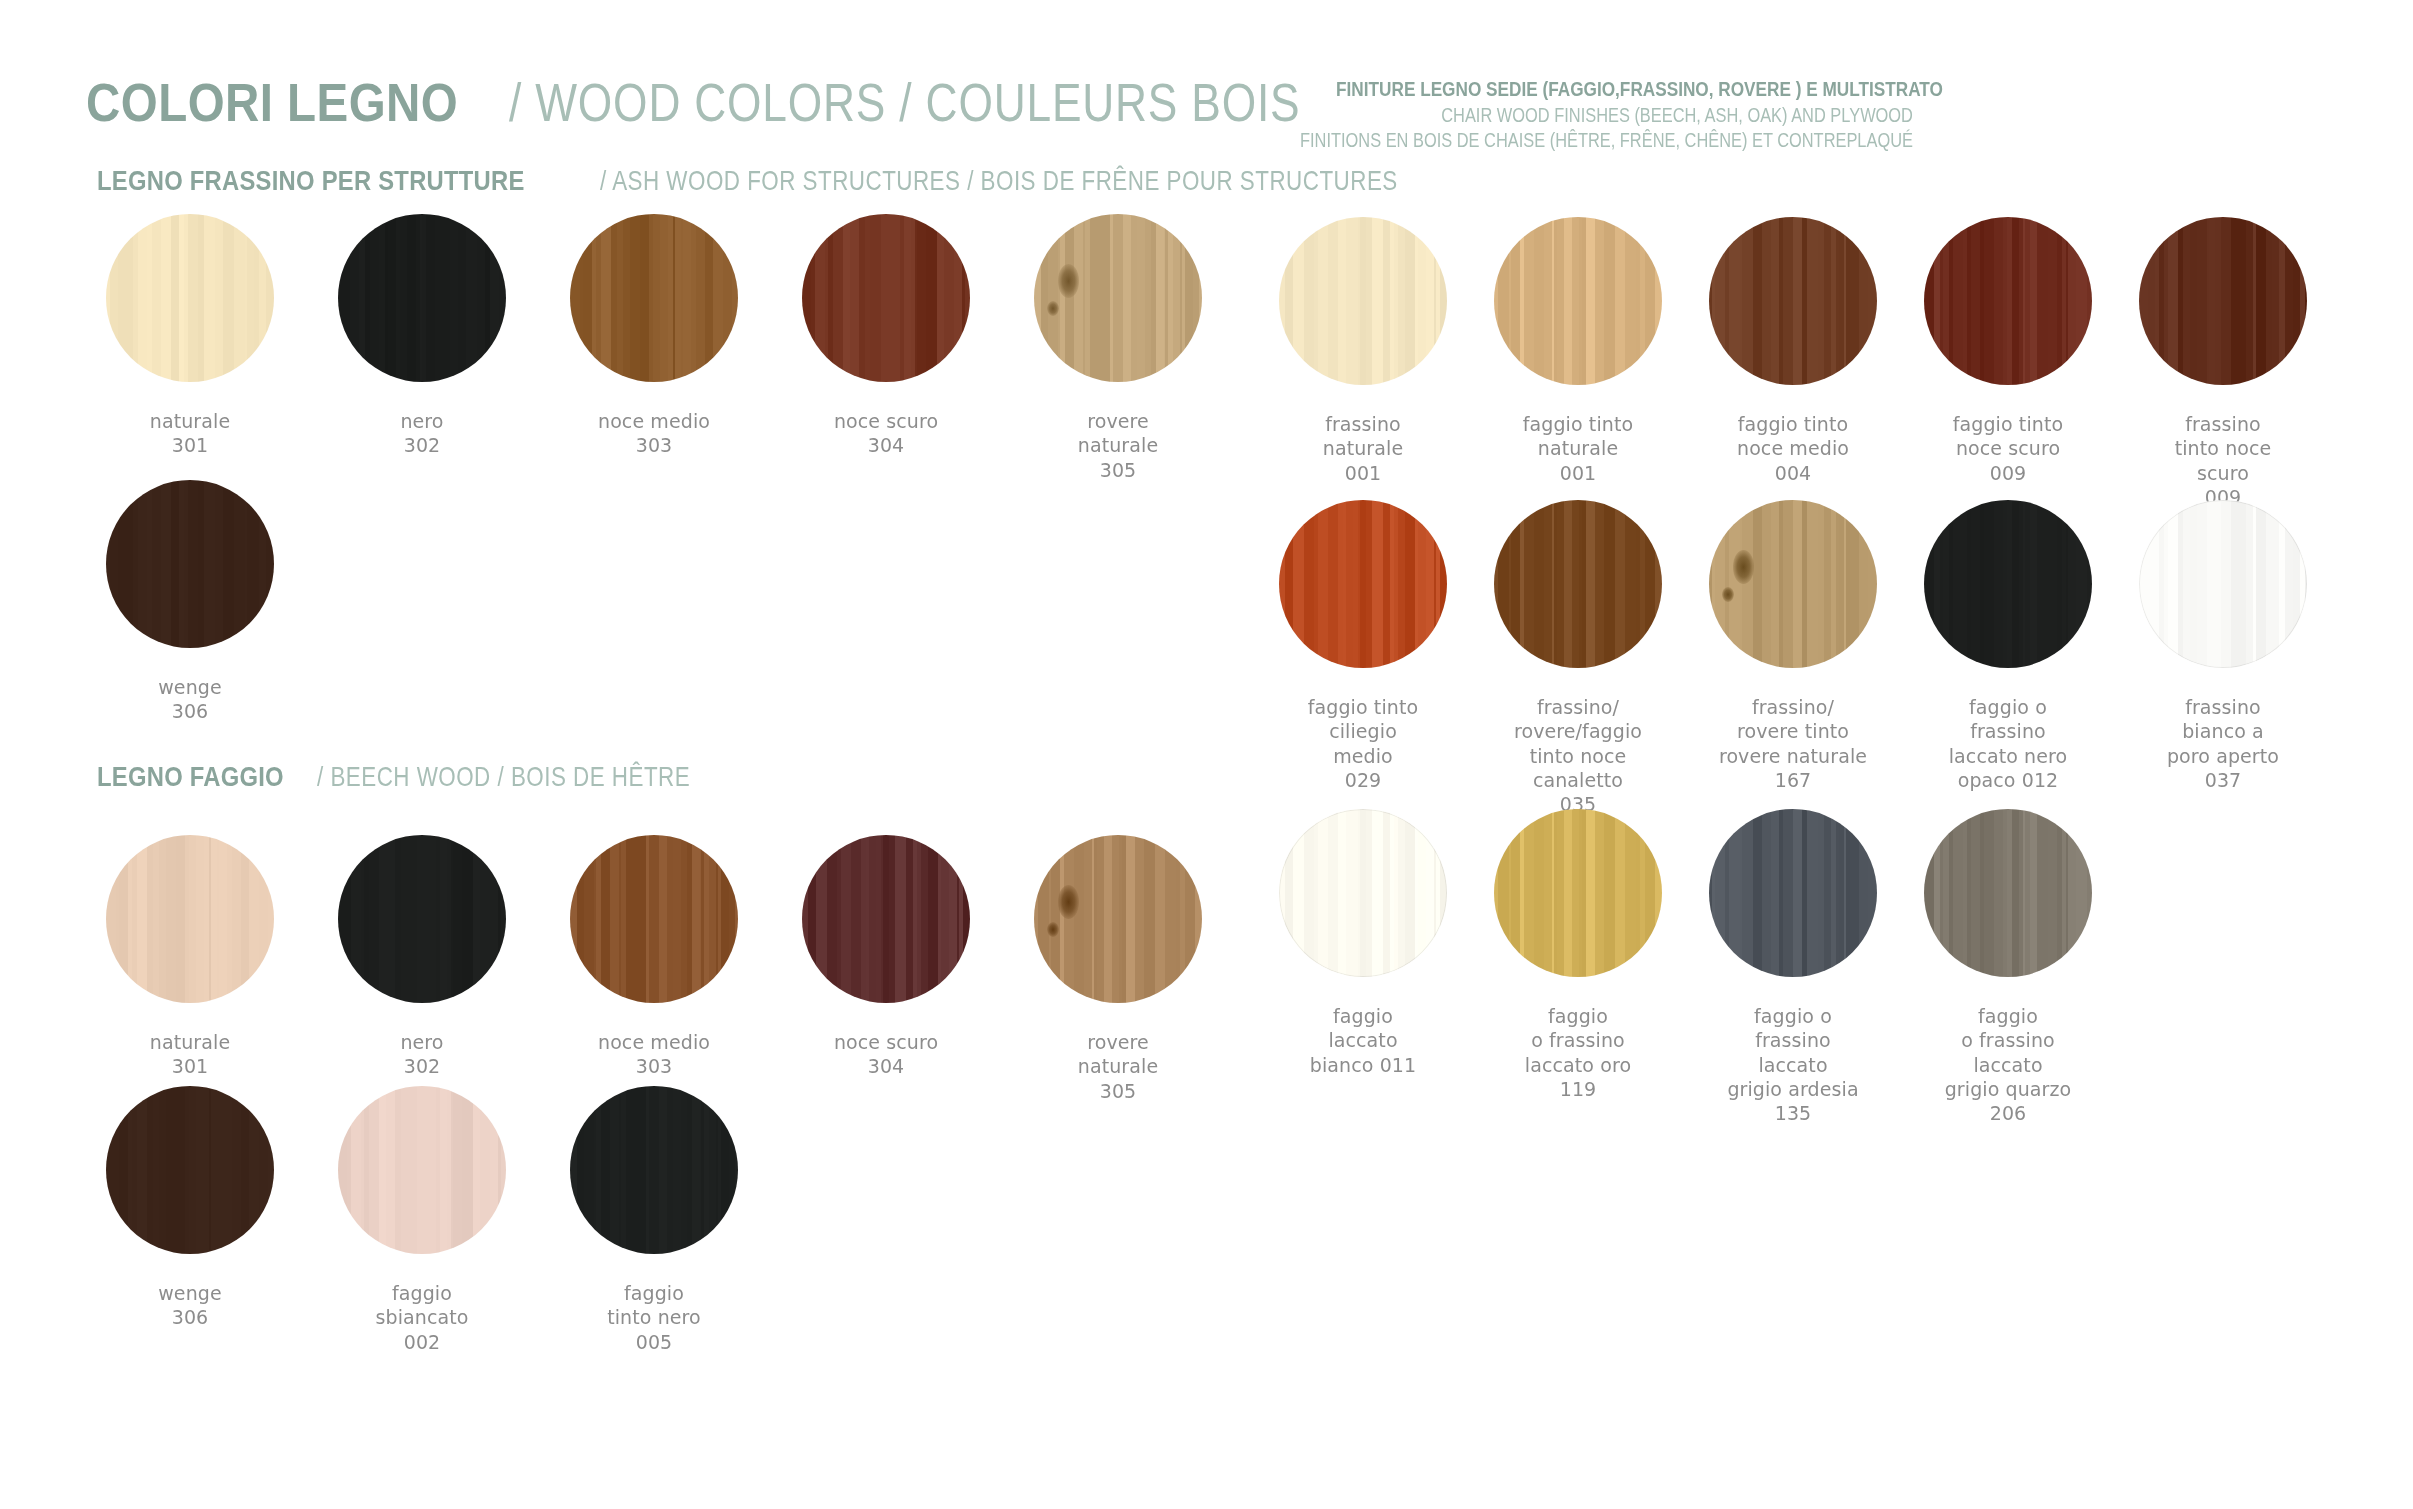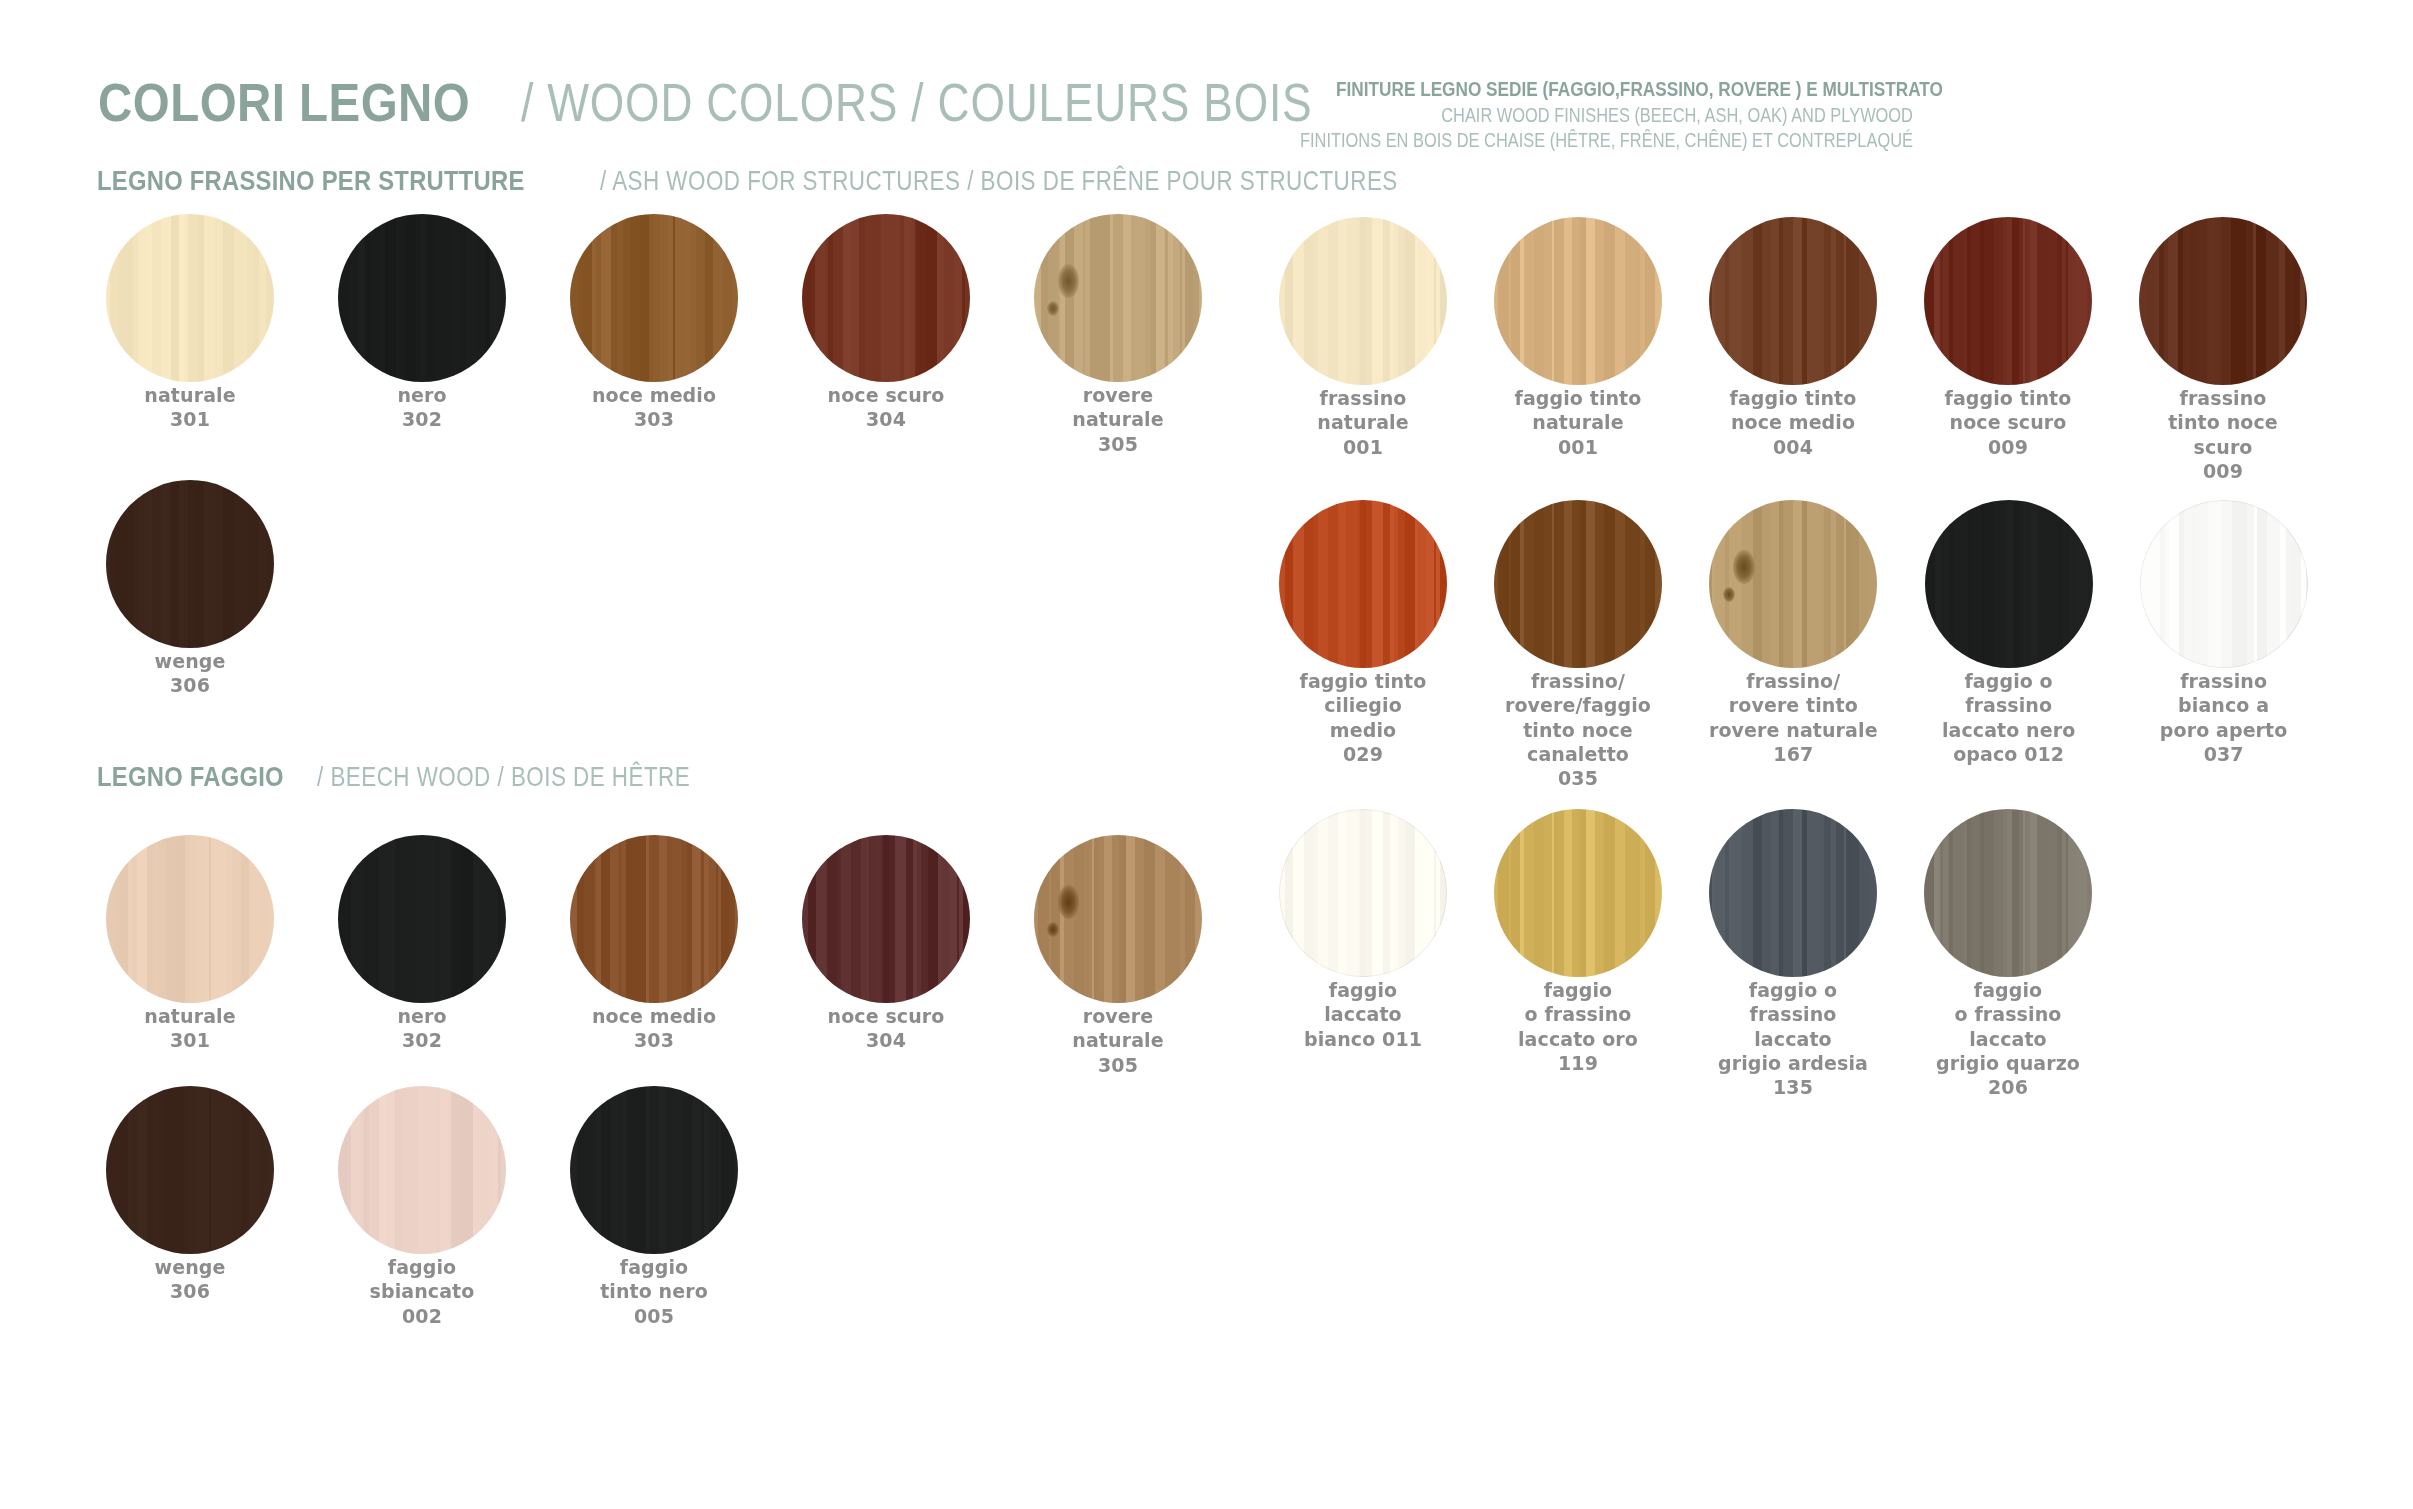--- a/index.html
+++ b/index.html
@@ -11,21 +11,21 @@
     font-family: "Liberation Sans", sans-serif;
     overflow: hidden;
     position: relative;
   }
 
   .page { position: relative; width: 2414px; height: 1509px; }
 
   
   .main-title {
     position: absolute;
-    left: 98px;
+    left: 86px;
     top: 75px;
     font-size: 54px;
     letter-spacing: -0.5px;
     white-space: nowrap;
     line-height: 1;
   }
   .main-title .strong {
     font-family: "Liberation Sans Narrow", "Liberation Sans", sans-serif;
     font-weight: 700;
     color: #8aa49b;
@@ -107,26 +107,26 @@
     margin: 0 auto;
     position: relative;
     overflow: hidden;
   }
   .disc .knot {
     position: absolute;
     border-radius: 50%;
   }
 
   .label {
-    margin-top: 1px;
+    margin-top: 27px;
     font-family: "DejaVu Sans", sans-serif;
     font-size: 19px;
     line-height: 1.28;
     color: #8c8c8c;
-    font-weight: 700;
+    font-weight: 400;
     letter-spacing: 0.1px;
     white-space: pre-line;
   }
 </style>
 </head>
 <body>
 
 <div class="page">
 
   <div class="main-title">

